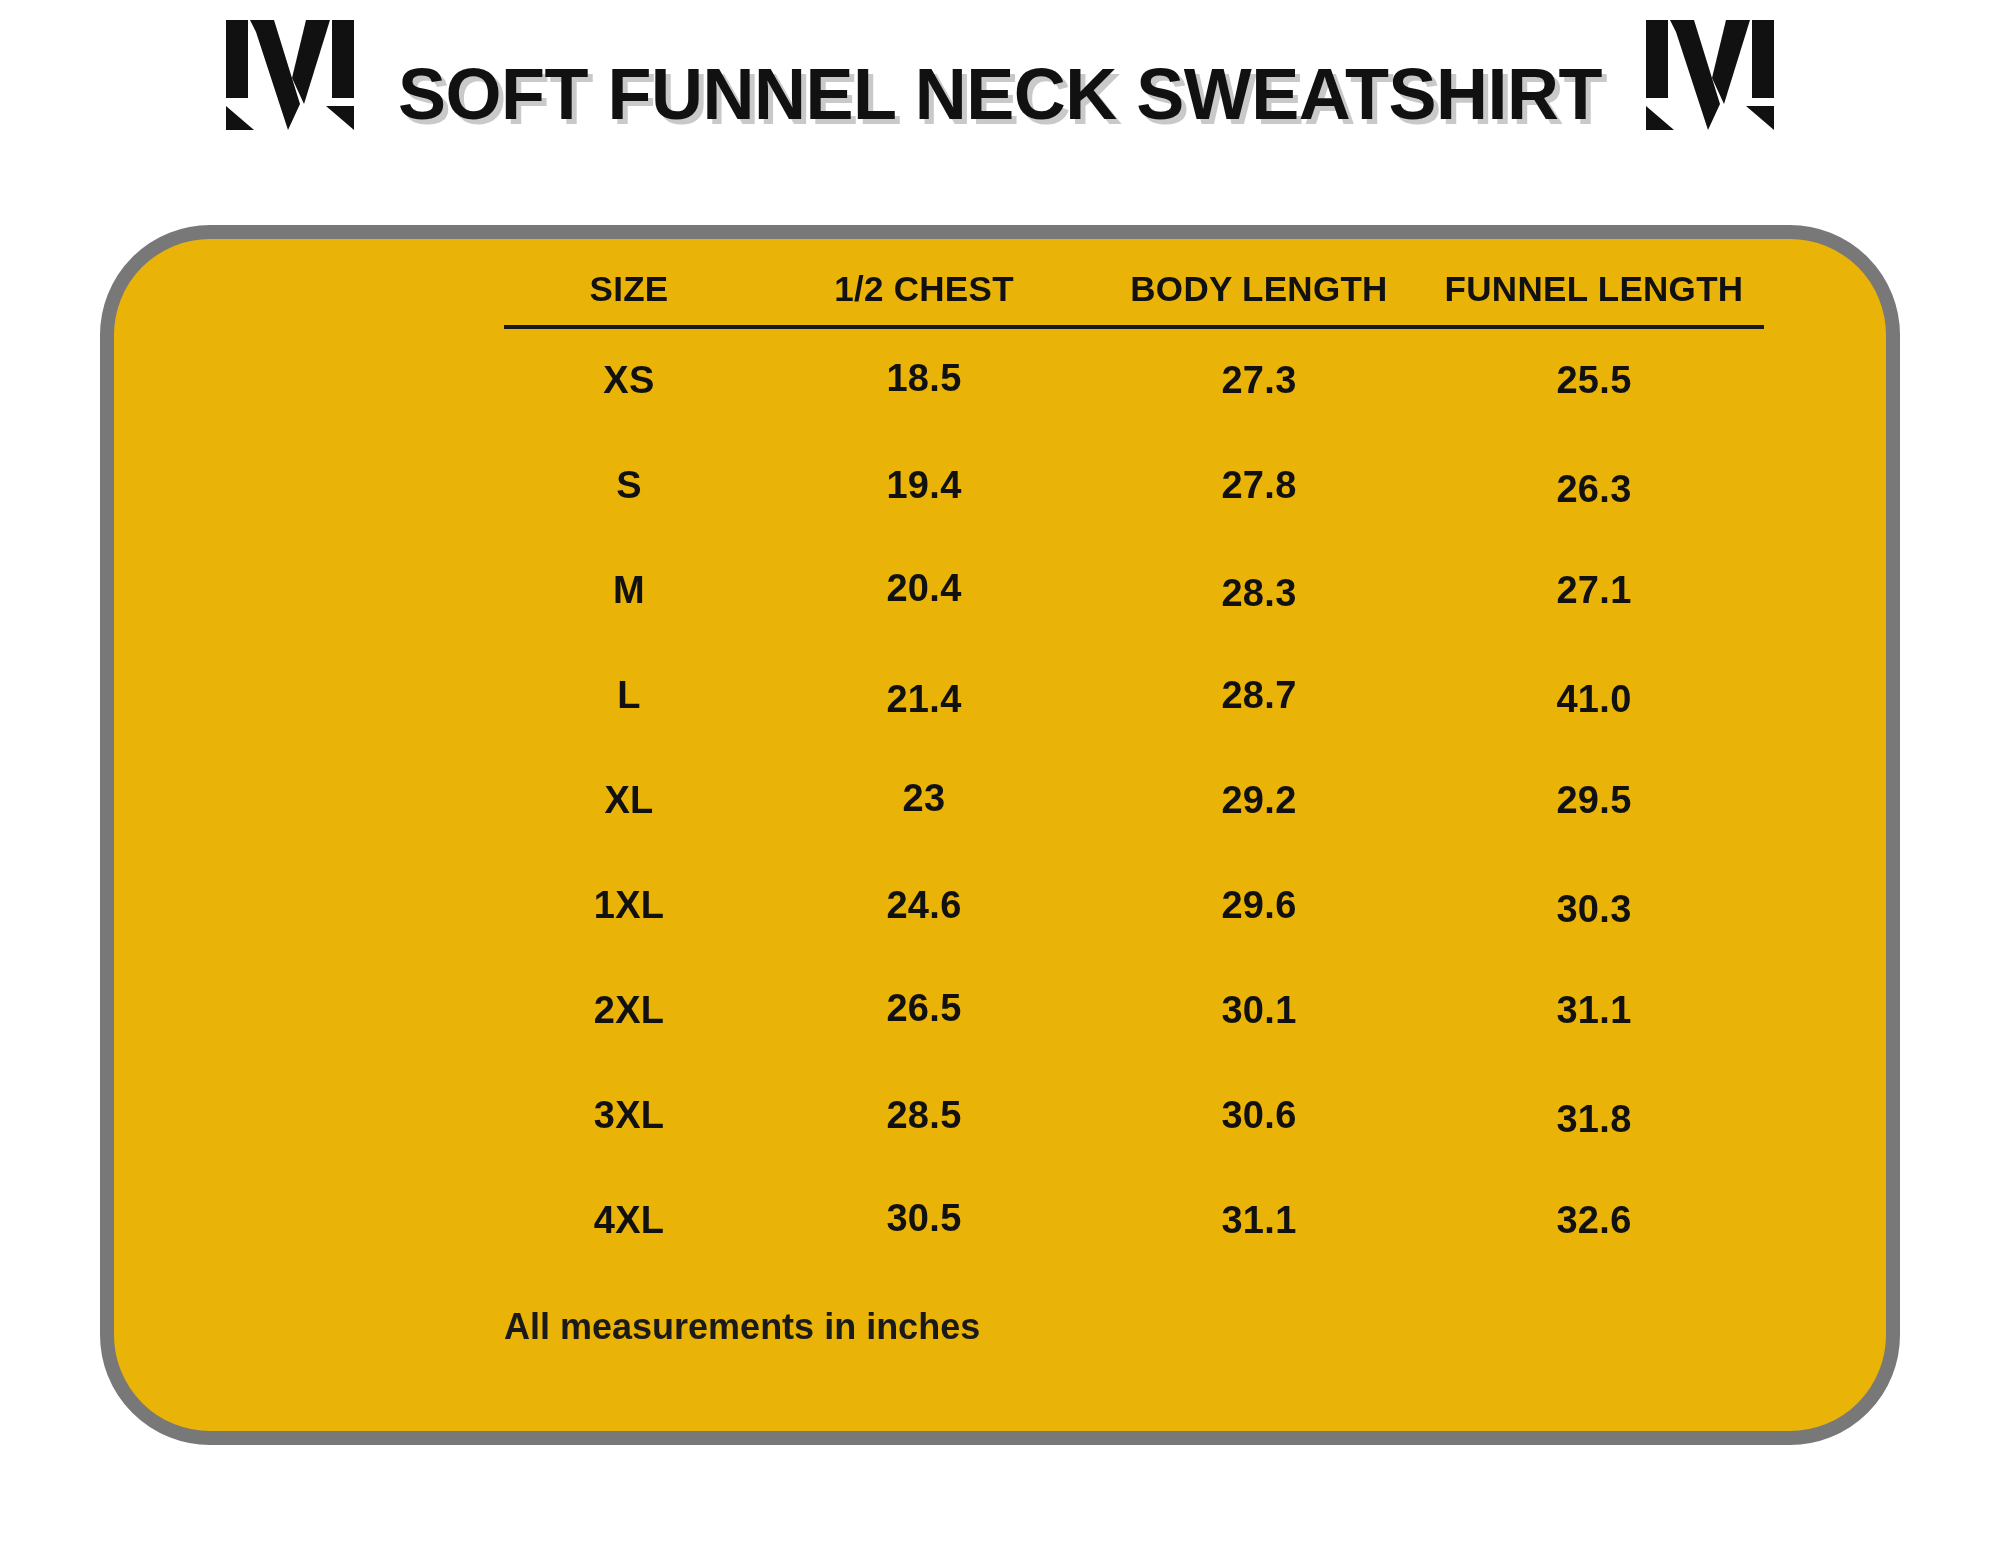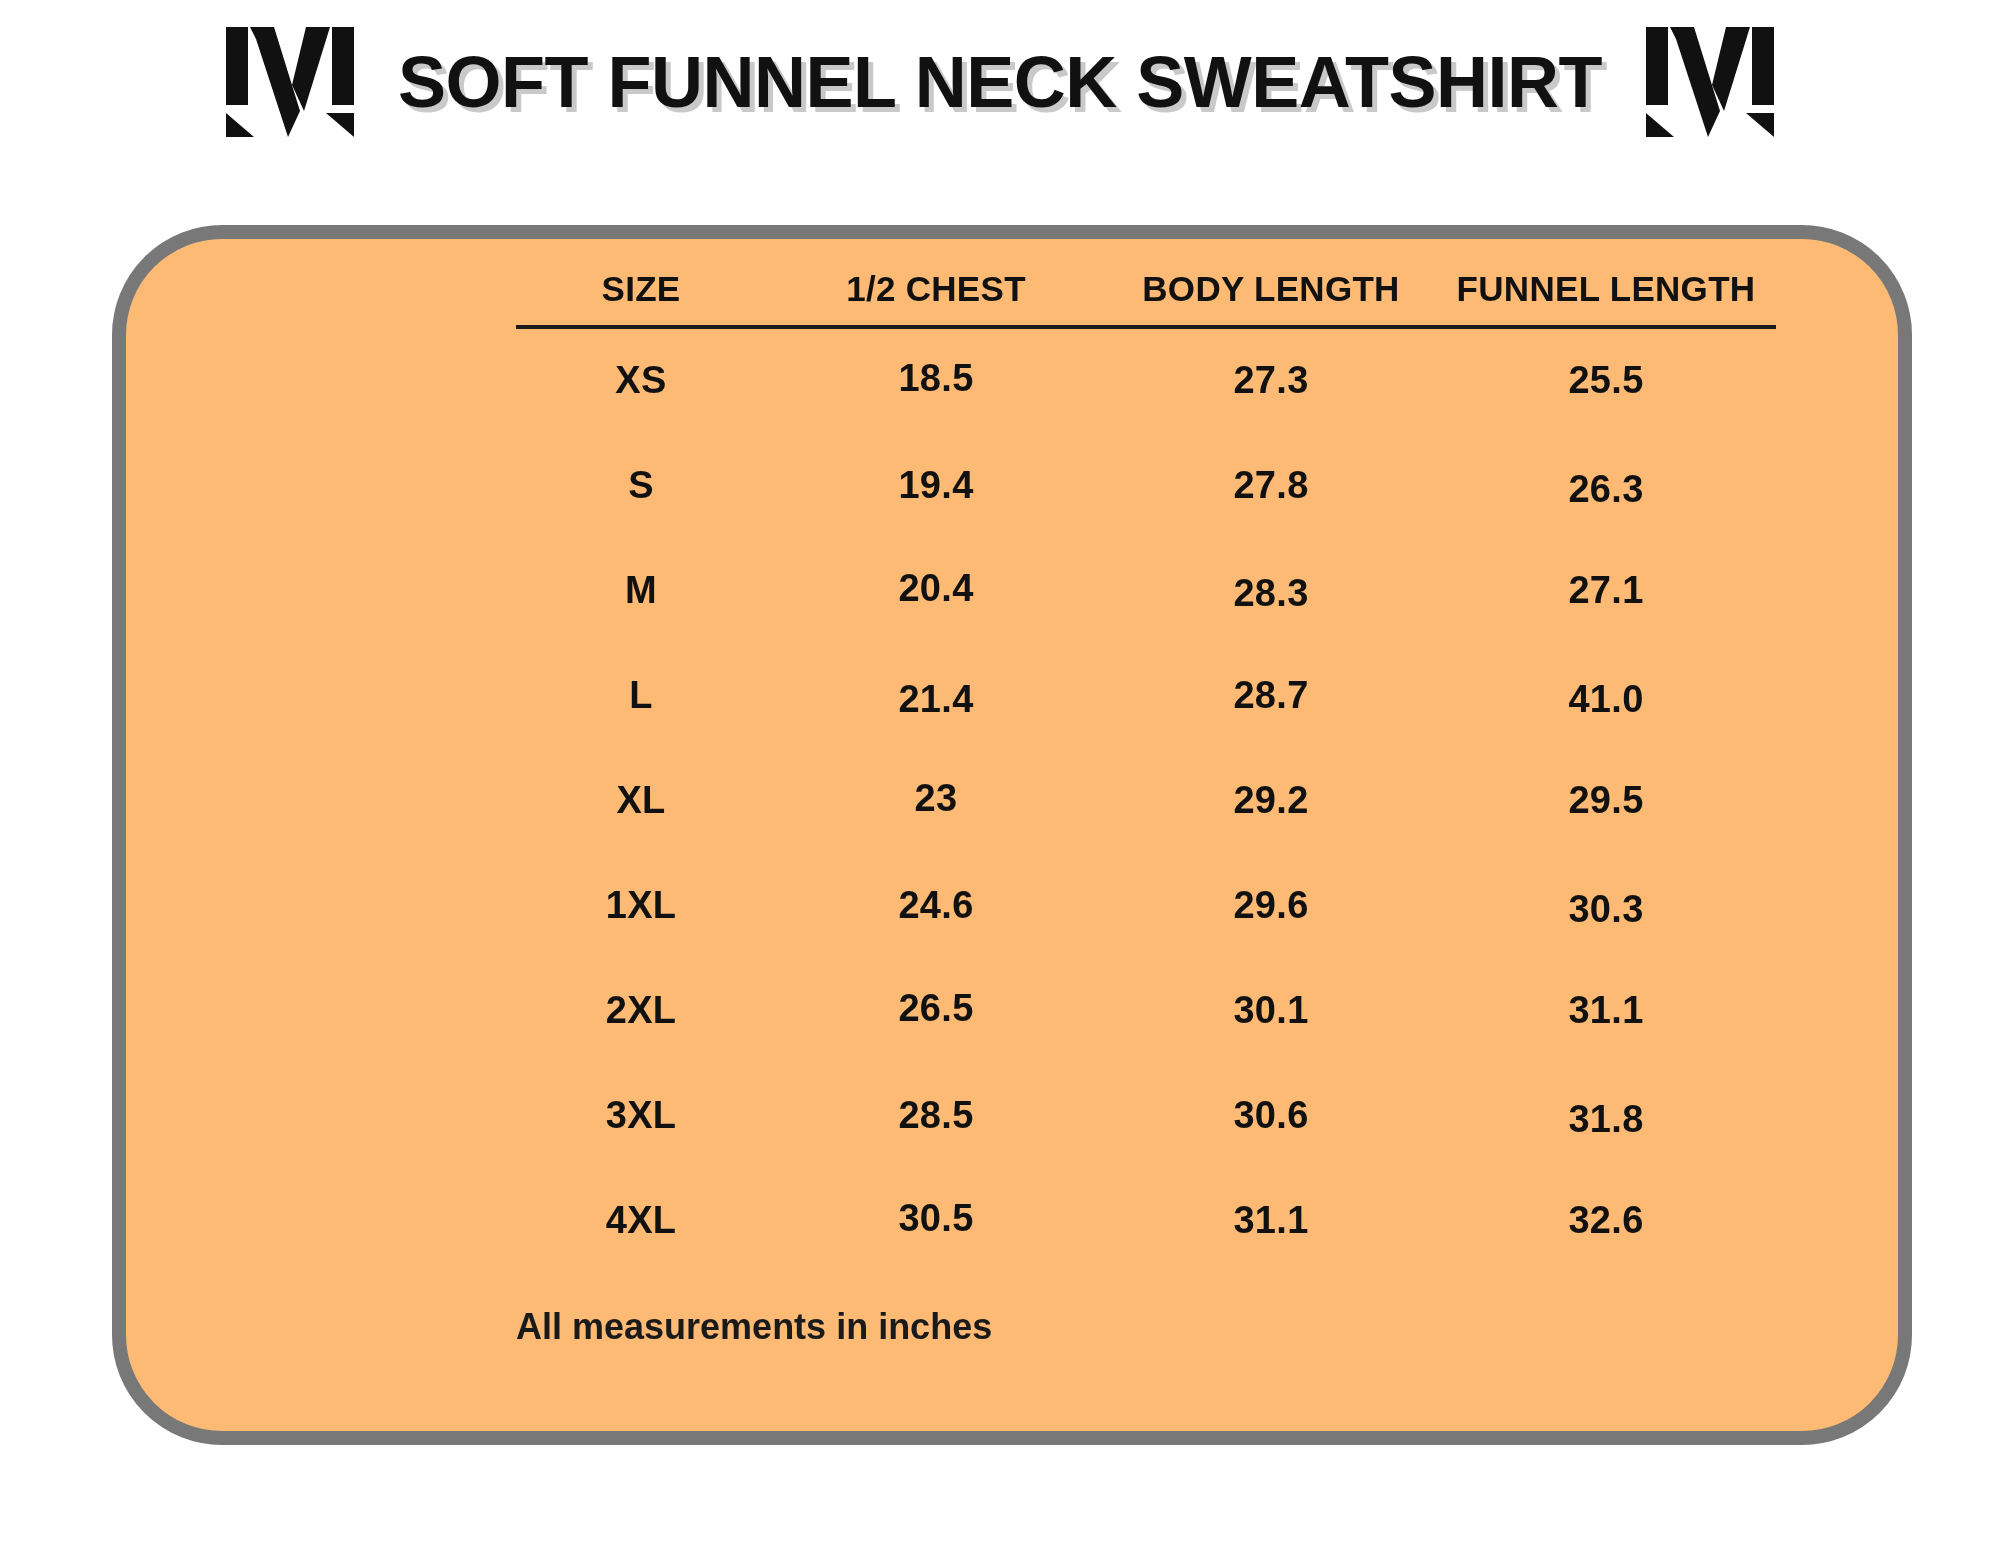--- a/index.html
+++ b/index.html
@@ -18,21 +18,21 @@
   .page {
     position: relative;
     width: 2000px;
     height: 1545px;
     box-sizing: border-box;
   }
 
   
   .header {
     display: flex;
-    align-items: center;
+    align-items: flex-end;
     justify-content: center;
     gap: 44px;
     padding-top: 34px;
     height: 130px;
     box-sizing: border-box;
   }
 
   .logo-mark {
     width: 128px;
     height: 110px;
@@ -45,28 +45,28 @@
     letter-spacing: -0.5px;
     color: #111111;
     text-shadow: 5px 5px 0 #c9c9c9;
     white-space: nowrap;
     line-height: 1;
   }
 
   
   .card {
     position: absolute;
-    left: 112px;
+    left: 100px;
     top: 225px;
     width: 1800px;
     height: 1220px;
     border: 14px solid #787878;
     border-radius: 110px;
     box-sizing: border-box;
-    background: #fdba74;
+    background: #eab308;
   }
 
   .table-wrap {
     position: absolute;
     left: 390px;
     top: 20px;
     width: 1260px;
   }
 
   table.size-table {

